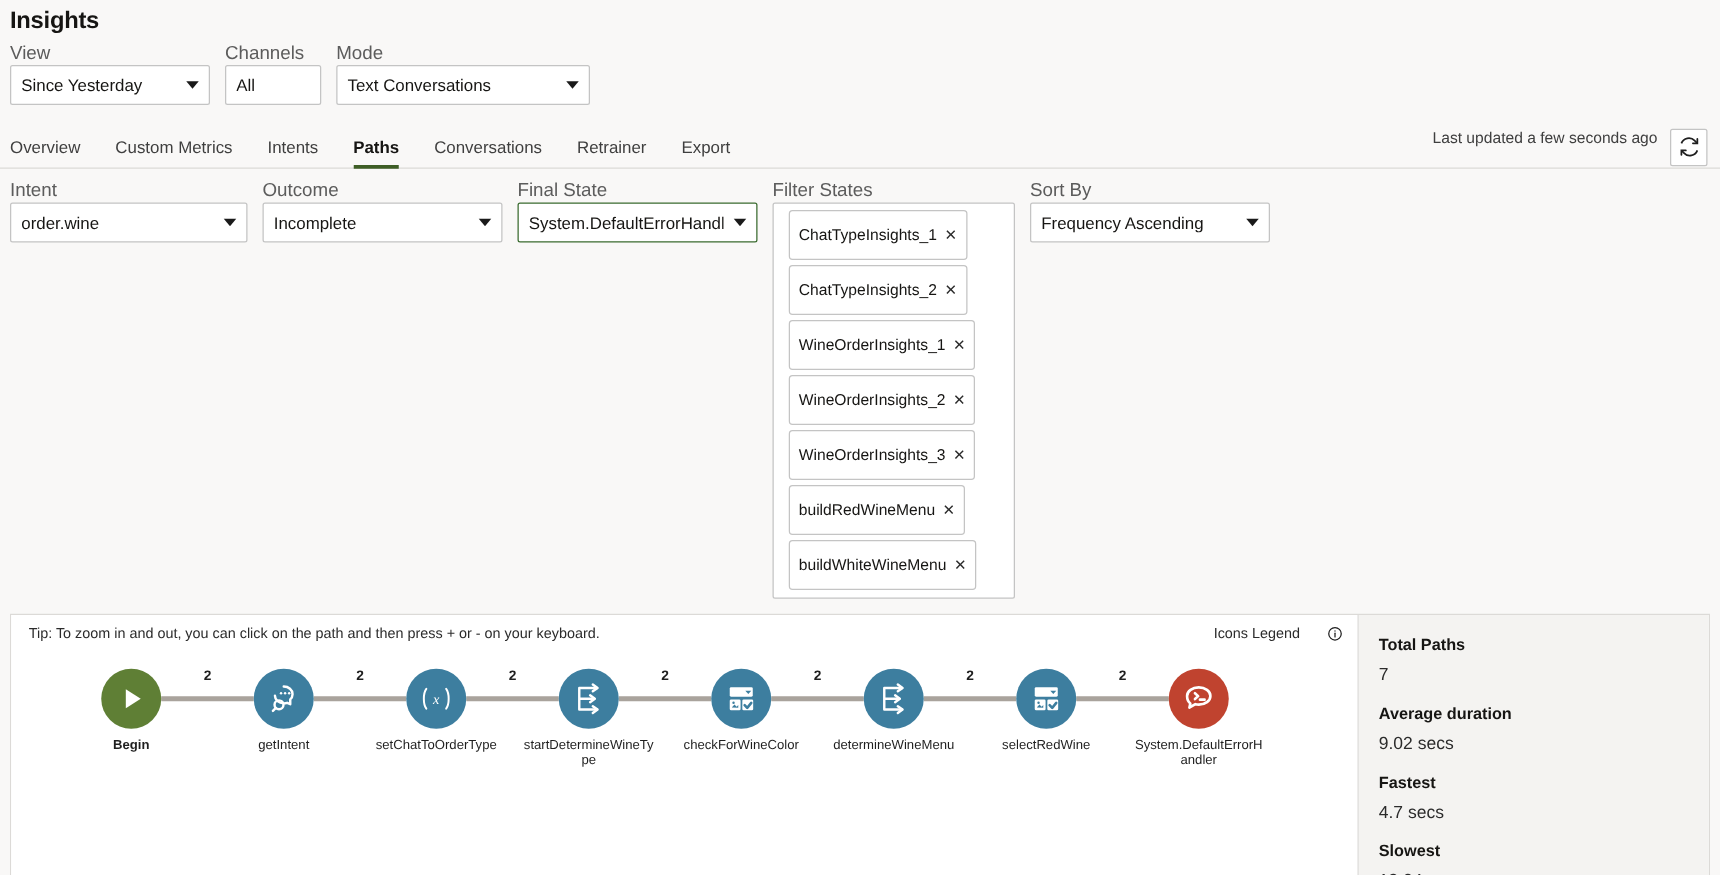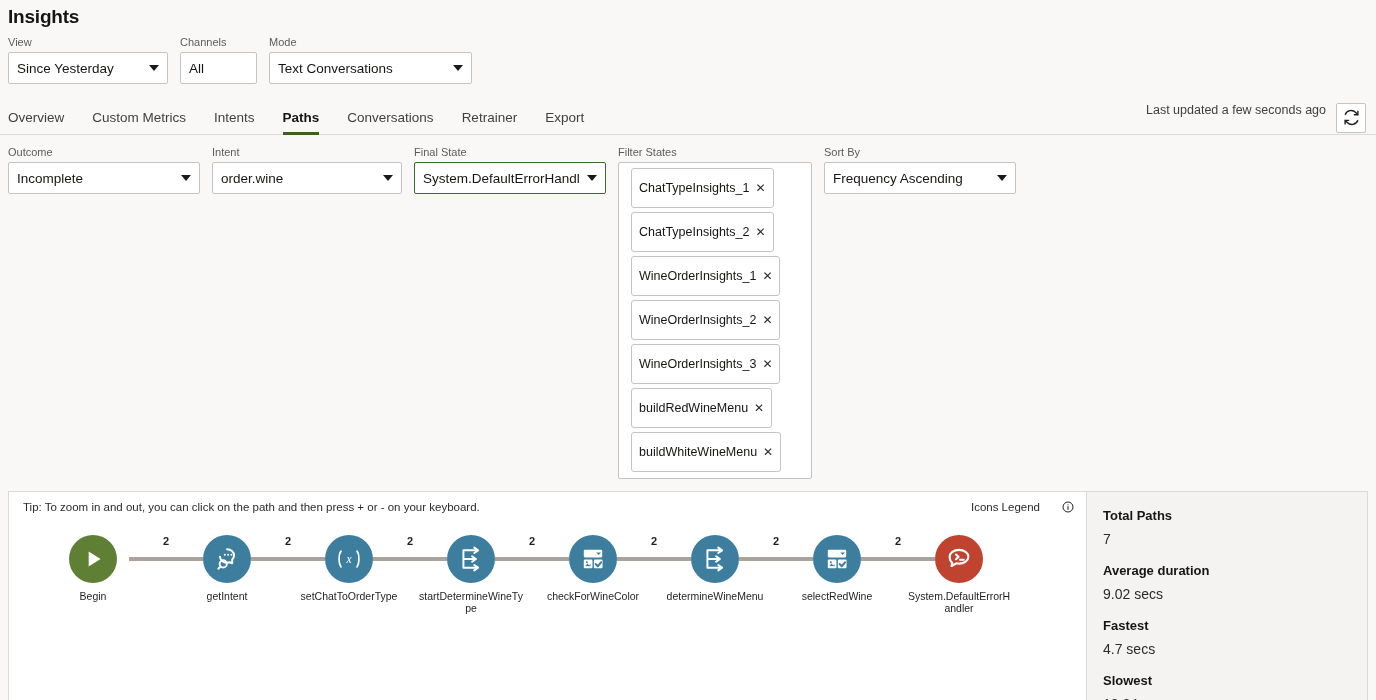--- a/index.html
+++ b/index.html
@@ -23,21 +23,21 @@
 
   
   .topbar {
     display: flex;
     align-items: flex-end;
     gap: 12px;
     padding: 8px 0 0 8px;
   }
   .field { display: flex; flex-direction: column; }
   .field-label {
-    font-size: 11px;
+    font-size: 15px;
     color: #5c5c5c;
     margin-bottom: 3px;
     line-height: 13px;
   }
   .control {
     height: 32px;
     background: #fff;
     border: 1px solid #c4c4c4;
     border-radius: 2px;
     display: flex;
@@ -288,30 +288,30 @@
           <path d="M21 16a9 9 0 0 1-15 3l-3-3"></path>
         <path d="M21 3v5h-5" stroke-linecap="round"></path>
           <path d="M3 21v-5h5" stroke-linecap="round"></path>
       </svg>
     </span>
   </div>
 </div>
 
 <div class="filterrow">
   <div class="field">
+    <div class="field-label">Intent</div>
+    <div class="control w-intent">
+      <span class="val">order.wine</span>
+      <span class="caret"></span>
+    </div>
+  </div>
+  <div class="field">
     <div class="field-label">Outcome</div>
     <div class="control w-outcome">
       <span class="val">Incomplete</span>
-      <span class="caret"></span>
-    </div>
-  </div>
-  <div class="field">
-    <div class="field-label">Intent</div>
-    <div class="control w-intent">
-      <span class="val">order.wine</span>
       <span class="caret"></span>
     </div>
   </div>
   <div class="field">
     <div class="field-label">Final State</div>
     <div class="control w-final focused">
       <span class="val">System.DefaultErrorHandl</span>
       <span class="caret"></span>
     </div>
   </div>
@@ -364,21 +364,21 @@
       <span class="legend">
         <span>Icons Legend</span>
         <svg width="12" height="12" viewBox="0 0 24 24" fill="none" stroke="#1f1f1f" stroke-width="2">
           <circle cx="12" cy="12" r="10"></circle>
             <path d="M12 11v6" stroke-linecap="round"></path>
           <circle cx="12" cy="7.5" r="1.1" fill="#1f1f1f" stroke="none"></circle>
         </svg>
       </span>
     </div>
     <div class="flow" id="flow-host">
-        <div class="node-wrap" style="left: 32px;">
+        <div class="node-wrap" style="left: 44px; font-weight: bold;">
           <div class="node" style="background: rgb(95, 127, 53);">
             <svg width="26" height="26" viewBox="0 0 24 24">
               <path d="M8 5l11 7-11 7z" fill="#fff"></path>
             </svg>
           </div>
           <div class="node-label">Begin</div>
         </div>
         <div class="edge" style="left: 120px; width: 74px;"></div>
         <div class="edge-label" style="left: 120px; width: 74px;">2</div>
         <div class="node-wrap" style="left: 166px;">

